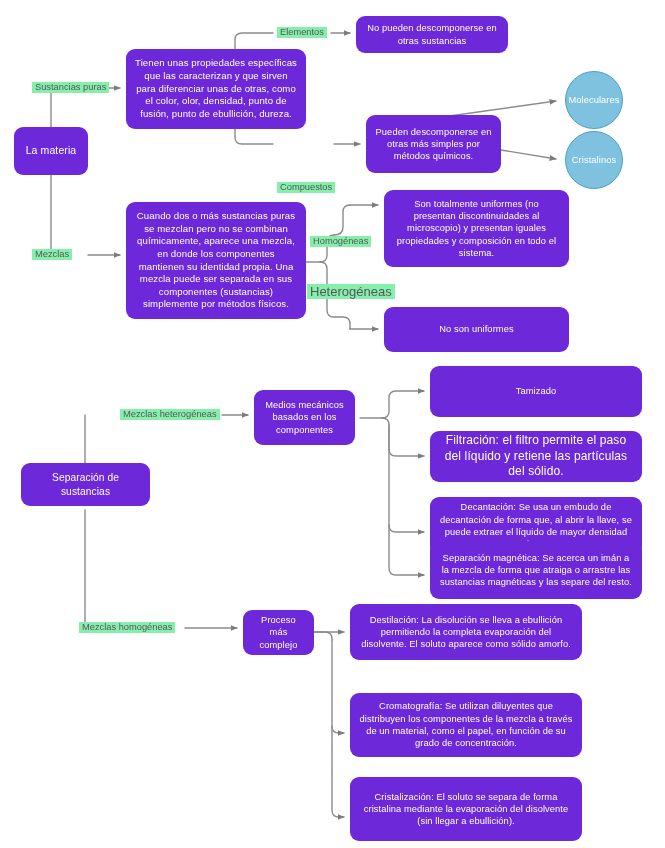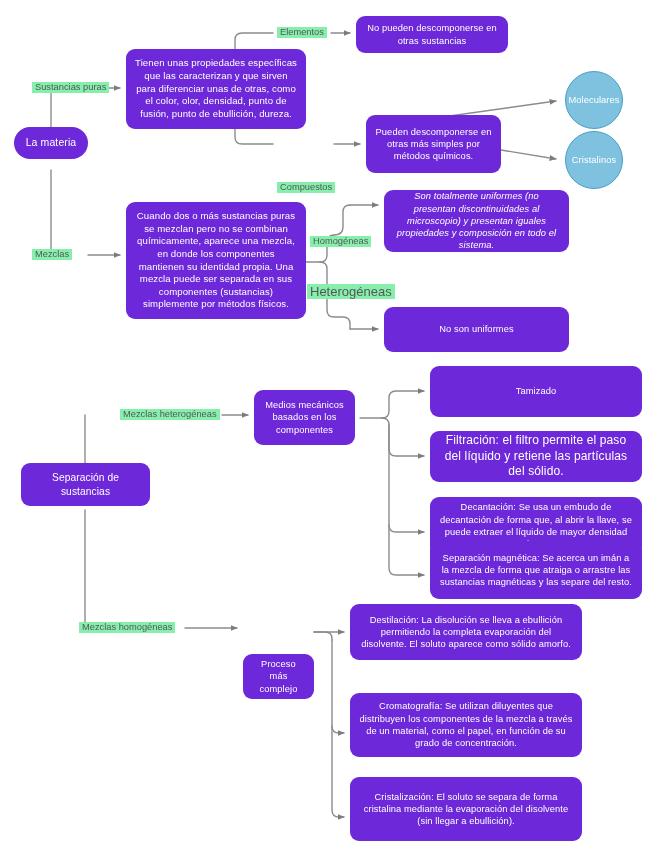--- a/index.html
+++ b/index.html
@@ -108,51 +108,51 @@
 
       <path d="M185,628 L237,628" marker-end="url(#arrow)"></path>
 
       <path d="M314,632 L325,632 Q332,632 332,639 L332,640"></path>
       <path d="M314,632 L344,632" marker-end="url(#arrow)"></path>
       <path d="M332,640 L332,726 Q332,733 339,733 L344,733" marker-end="url(#arrow)"></path>
       <path d="M332,726 L332,810 Q332,817 339,817 L344,817" marker-end="url(#arrow)"></path>
     </g>
   </svg>
 
-  <div class="node" style="left:14px; top:127px; width:74px; height:32px; font-size:10.5px;border-radius:18px;">La materia</div>
+  <div class="node" style="left:14px; top:127px; width:74px; height:48px; font-size:10.5px;">La materia</div>
 
   <div class="node" style="left:126px; top:49px; width:180px; height:80px; font-size:9.6px;">Tienen unas propiedades específicas que las caracterizan y que sirven para diferenciar unas de otras, como el color, olor, densidad, punto de fusión, punto de ebullición, dureza.</div>
 
   <div class="node" style="left:356px; top:16px; width:152px; height:37px; font-size:9.3px;">No pueden descomponerse en otras sustancias</div>
 
   <div class="node" style="left:366px; top:115px; width:135px; height:58px; font-size:9.3px;">Pueden descomponerse en otras más simples por métodos químicos.</div>
 
   <div class="node circle" style="left:565px; top:71px; width:58px; height:58px; font-size:9.3px;">Moleculares</div>
 
   <div class="node circle" style="left:565px; top:131px; width:58px; height:58px; font-size:9.3px;">Cristalinos</div>
 
   <div class="node" style="left:126px; top:202px; width:180px; height:117px; font-size:9.6px;">Cuando dos o más sustancias puras se mezclan pero no se combinan químicamente, aparece una mezcla, en donde los componentes mantienen su identidad propia. Una mezcla puede ser separada en sus componentes (sustancias) simplemente por métodos físicos.</div>
 
-  <div class="node" style="left:384px; top:190px; width:185px; height:62px; font-size:9.3px;font-style:italic;">Son totalmente uniformes (no presentan discontinuidades al microscopio) y presentan iguales propiedades y composición en todo el sistema.</div>
+  <div class="node" style="left:384px; top:190px; width:185px; height:77px; font-size:9.3px;">Son totalmente uniformes (no presentan discontinuidades al microscopio) y presentan iguales propiedades y composición en todo el sistema.</div>
 
   <div class="node" style="left:384px; top:307px; width:185px; height:45px; font-size:9.3px;">No son uniformes</div>
 
   <div class="node" style="left:21px; top:463px; width:129px; height:43px; font-size:10.2px;">Separación de sustancias</div>
 
   <div class="node" style="left:254px; top:390px; width:101px; height:55px; font-size:9.3px;">Medios mecánicos basados en los componentes</div>
 
   <div class="node" style="left:430px; top:366px; width:212px; height:51px; font-size:9.3px;">Tamizado</div>
 
   <div class="node" style="left:430px; top:431px; width:212px; height:51px; font-size:12px;">Filtración:  el filtro permite el paso del líquido y retiene las partículas del sólido.</div>
 
   <div class="node" style="left:430px; top:497px; width:212px; height:58px; font-size:9.3px;">Decantación: Se usa un embudo de decantación de forma que, al abrir la llave, se puede extraer el líquido de mayor densidad primero.</div>
 
   <div class="node" style="left:430px; top:541px; width:212px; height:58px; font-size:9.3px;">Separación magnética: Se acerca un imán a la mezcla de forma que atraiga o arrastre las sustancias magnéticas y las separe del resto.</div>
 
-  <div class="node" style="left:243px; top:610px; width:71px; height:45px; font-size:9.3px;margin-top:44px;">Proceso más complejo</div>
+  <div class="node" style="left:243px; top:610px; width:71px; height:45px; font-size:9.3px;">Proceso más complejo</div>
 
   <div class="node" style="left:350px; top:604px; width:232px; height:56px; font-size:9.3px;">Destilación: La disolución se lleva a ebullición permitiendo la completa evaporación del disolvente. El soluto aparece como sólido amorfo.</div>
 
   <div class="node" style="left:350px; top:693px; width:232px; height:64px; font-size:9.3px;">Cromatografía: Se utilizan diluyentes que distribuyen los componentes de la mezcla a través de un material, como el papel, en función de su grado de concentración.</div>
 
   <div class="node" style="left:350px; top:777px; width:232px; height:64px; font-size:9.3px;">Cristalización: El soluto se separa de forma cristalina mediante la evaporación del disolvente (sin llegar a ebullición).</div>
 
   <div class="edge-label" style="left:32px; top:82px; font-size:9.3px;">Sustancias puras</div>
 
   <div class="edge-label" style="left:277px; top:27px; font-size:9.3px;">Elementos</div>

